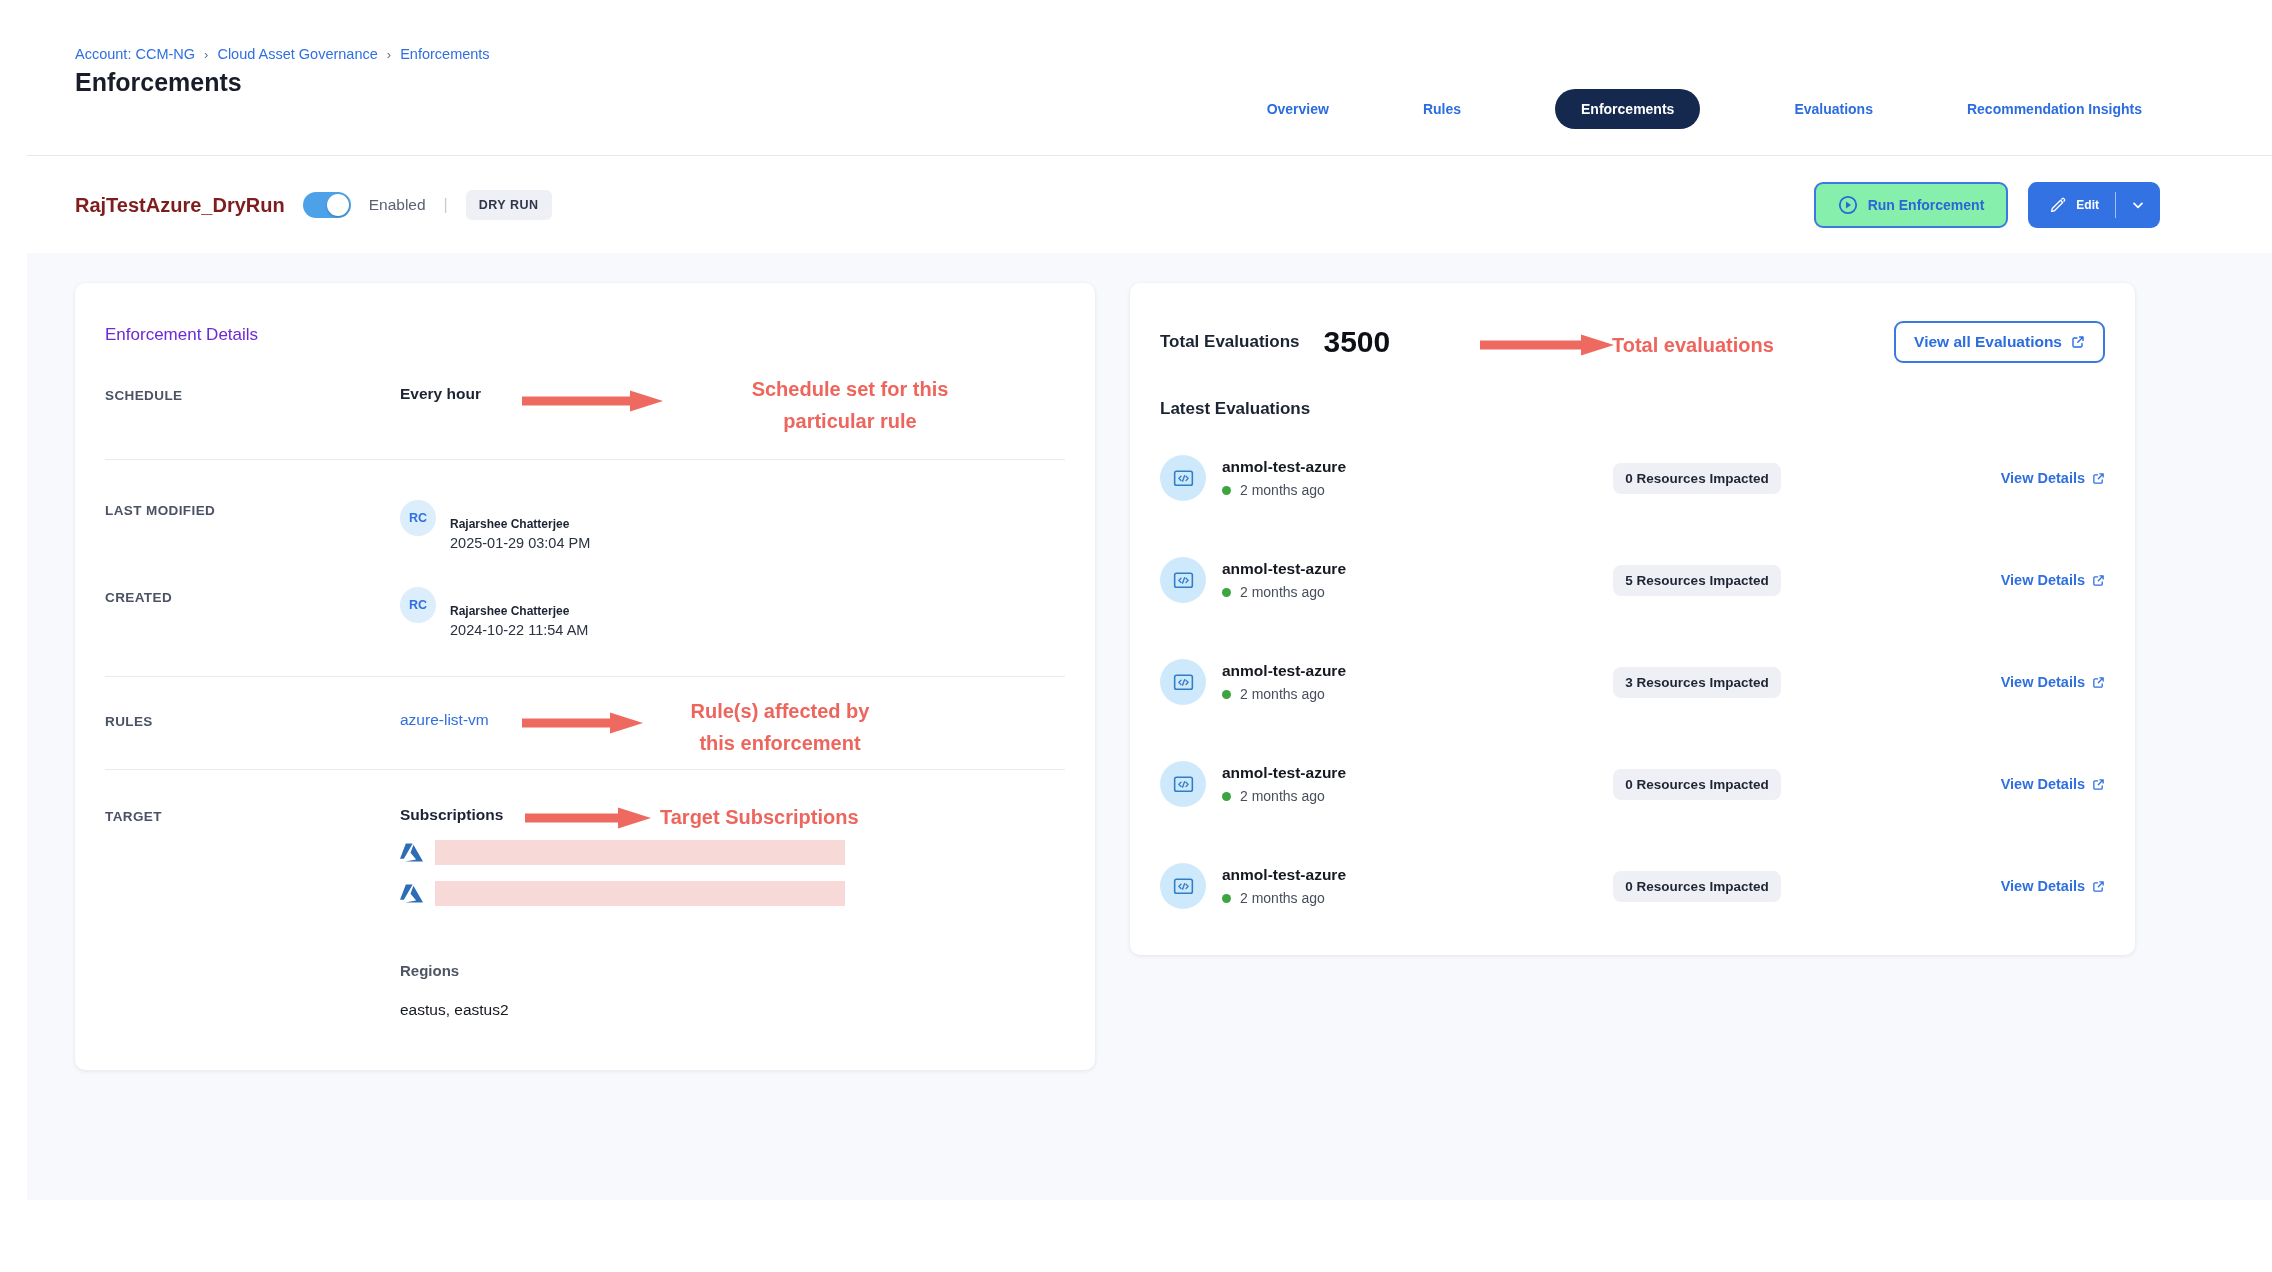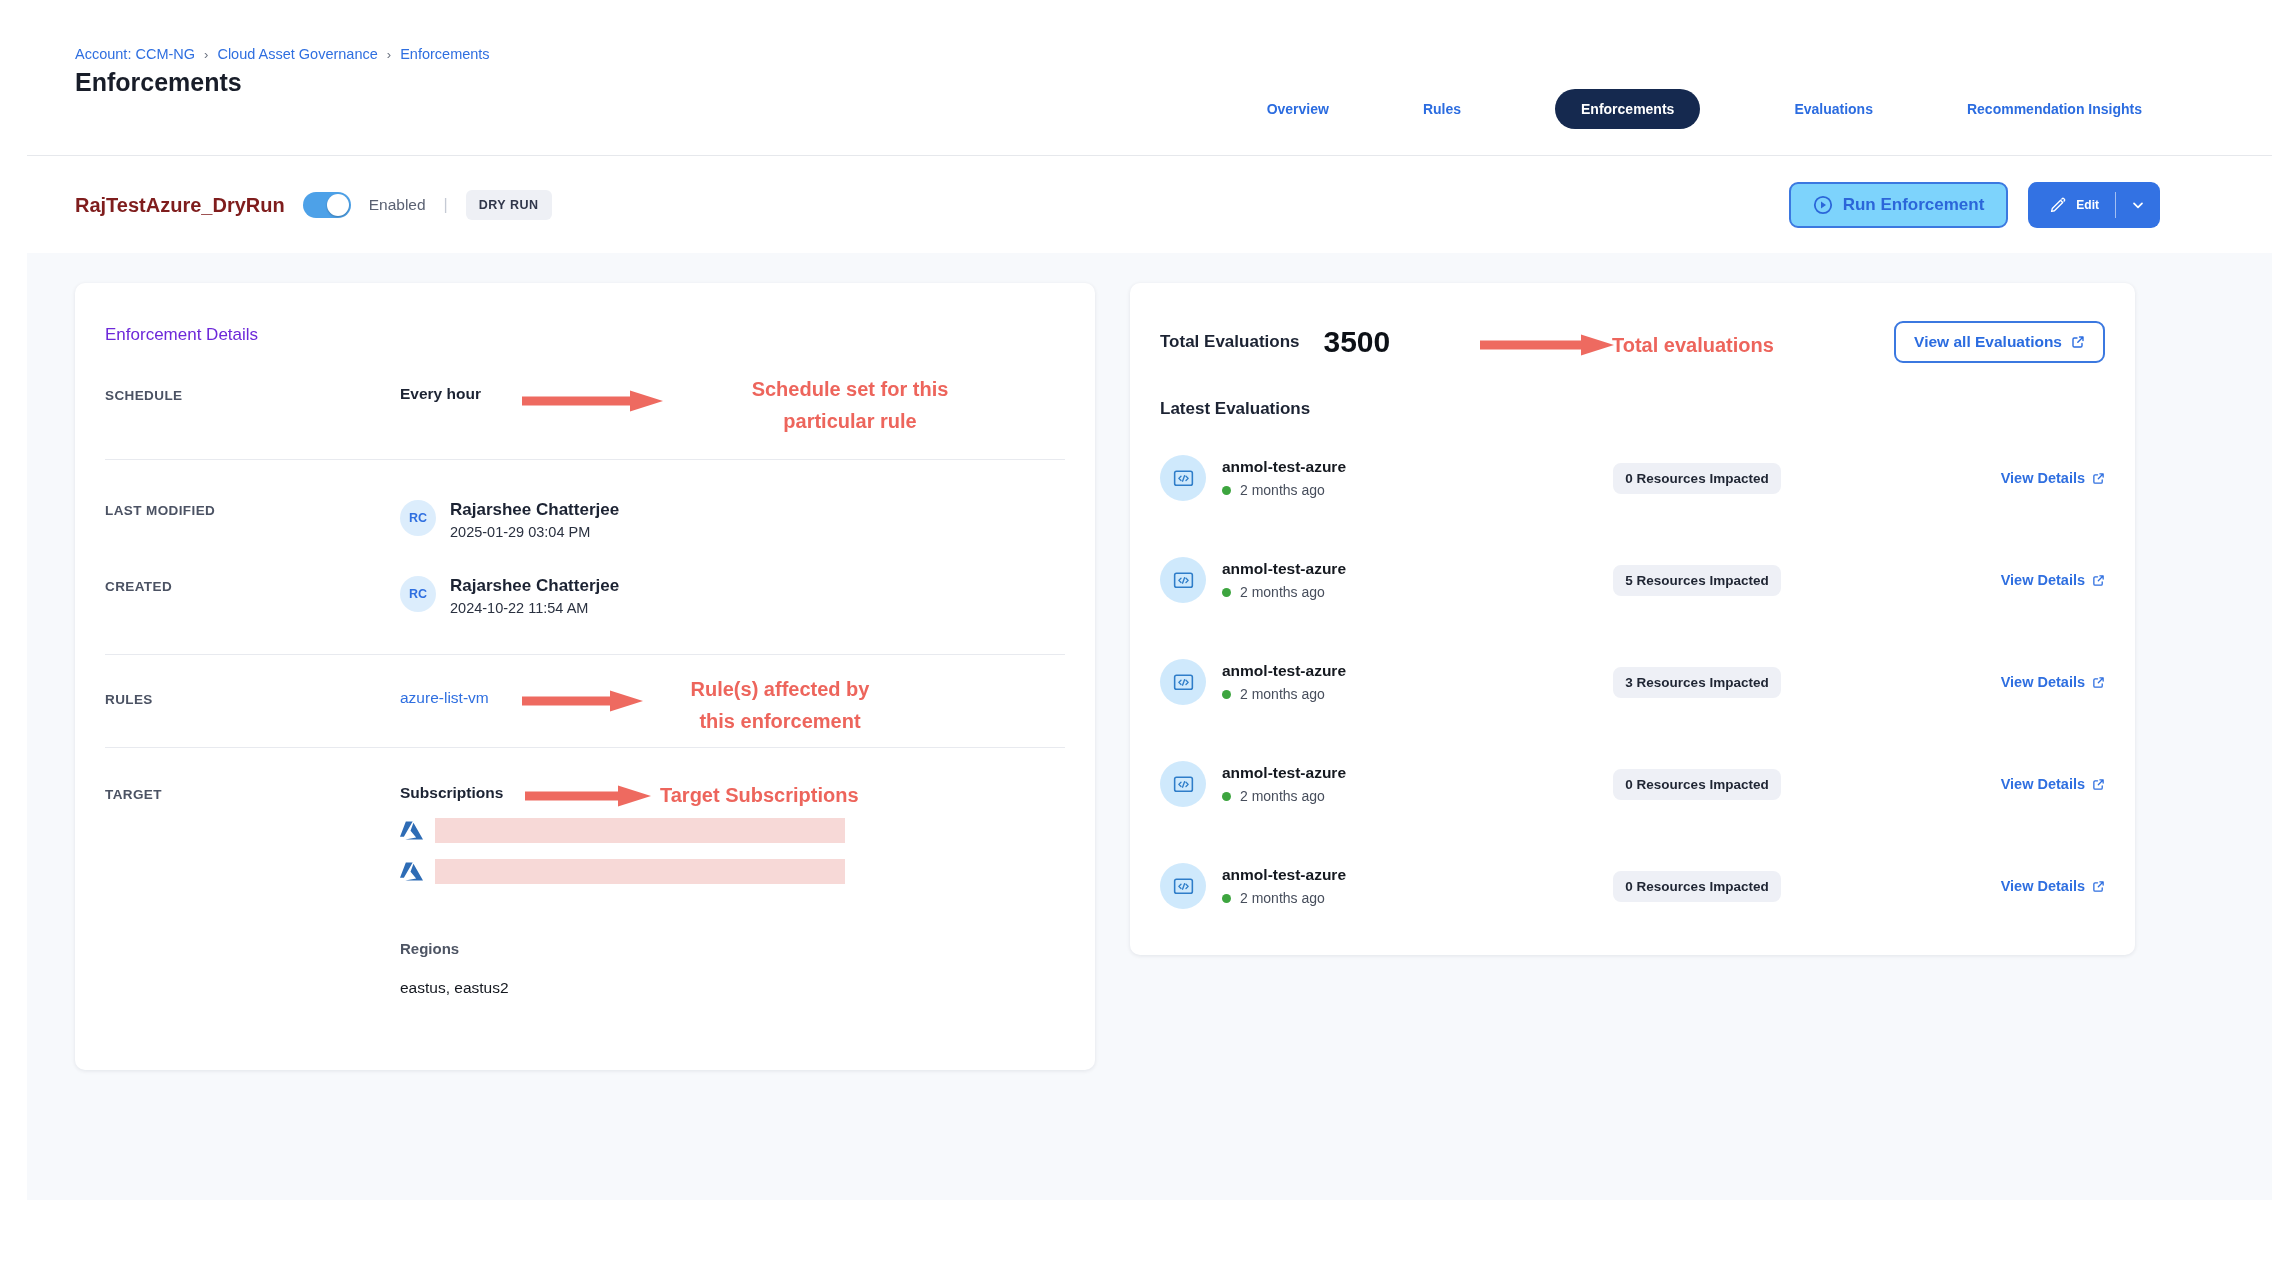--- a/index.html
+++ b/index.html
@@ -24,22 +24,22 @@
   
   .enf-bar { position:absolute; left:75px; top:180px; height:50px; display:flex; align-items:center; gap:18px; }
   .enf-name { font-size:20px; font-weight:bold; color:#7f1d1d; }
   .toggle { position:relative; width:48px; height:26px; border-radius:13px; background:#4da1e8; cursor:pointer; flex:0 0 auto; }
   .toggle .knob { position:absolute; top:2px; right:2px; width:22px; height:22px; border-radius:50%; background:#fff; box-shadow:0 1px 2px rgba(0,0,0,.25); }
   .enabled-label { font-size:15.5px; color:#5a6172; }
   .mini-sep { color:#c5cad4; font-size:16px; }
   .dryrun-badge { background:#eef0f5; color:#30364a; font-size:12.5px; font-weight:bold; letter-spacing:.5px; padding:8px 13px; border-radius:6px; }
 
   .bar-actions { position:absolute; top:182px; right:112px; display:flex; gap:20px; align-items:center; }
-  .btn-run { display:flex; align-items:center; gap:10px; height:46px; padding:0 22px; background:#7dd3fc;
-    border:2px solid #3b78e0; border-radius:9px; color:#2b66d9; font-size:17px; font-weight:bold; cursor:pointer; }
+  .btn-run { display:flex; align-items:center; gap:10px; height:46px; padding:0 22px; background:#86efac;
+    border:2px solid #3b78e0; border-radius:9px; color:#2b66d9; font-size:14px; font-weight:bold; cursor:pointer; }
   .btn-edit { display:flex; align-items:stretch; height:46px; background:#3372e3; border-radius:9px; color:#fff; cursor:pointer; overflow:hidden; }
   .btn-edit .edit-main { display:flex; align-items:center; gap:9px; padding:0 16px 0 20px; font-size:12px; font-weight:bold; }
   .btn-edit .edit-sep { width:1px; background:rgba(255,255,255,.55); margin:10px 0; }
   .btn-edit .edit-caret { display:flex; align-items:center; padding:0 14px; }
 
   
   .card { position:absolute; background:#ffffff; border-radius:10px; box-shadow:0 1px 4px rgba(16,24,40,.09); z-index:1; }
   .card-details { left:75px; top:283px; width:1020px; height:787px; padding:0 30px; }
   .card-evals   { left:1130px; top:283px; width:1005px; height:672px; padding:0 30px; }
 
@@ -57,21 +57,21 @@
   .row-modified { margin-top:40px; }
   .row-created  { margin-top:36px; }
   .hr2 { margin-top:38px; }
   .row-rules { margin-top:34px; height:58px; }
   .hr3 { margin-top:0px; }
   .row-target { margin-top:36px; }
 
   .person { display:flex; gap:14px; align-items:flex-start; }
   .avatar { width:36px; height:36px; border-radius:50%; background:#dcedfc; color:#2f6fe0;
     font-size:12.5px; font-weight:bold; display:flex; align-items:center; justify-content:center; }
-  .person-name { font-size:17px; font-weight:bold; color:#1c2333; }
+  .person-name { font-size:12px; font-weight:bold; color:#1c2333;margin-top:17px; }
   .person-date { font-size:14.5px; color:#2a3140; margin-top:4px; }
 
   .sub-row { display:flex; align-items:center; gap:12px; margin-top:16px; }
   .redacted-bar { width:410px; height:25px; background:#f7d9d7; }
   .regions-label { margin-top:56px; font-size:15px; font-weight:600; color:#4e5564; }
   .regions-value { margin-top:22px; font-size:15.5px; color:#14181f; }
 
   
   .red-arrow { position:absolute; }
   .annotation { position:absolute; color:#ed655c; font-weight:bold; font-size:20px; line-height:32px; text-align:center; white-space:nowrap; }

